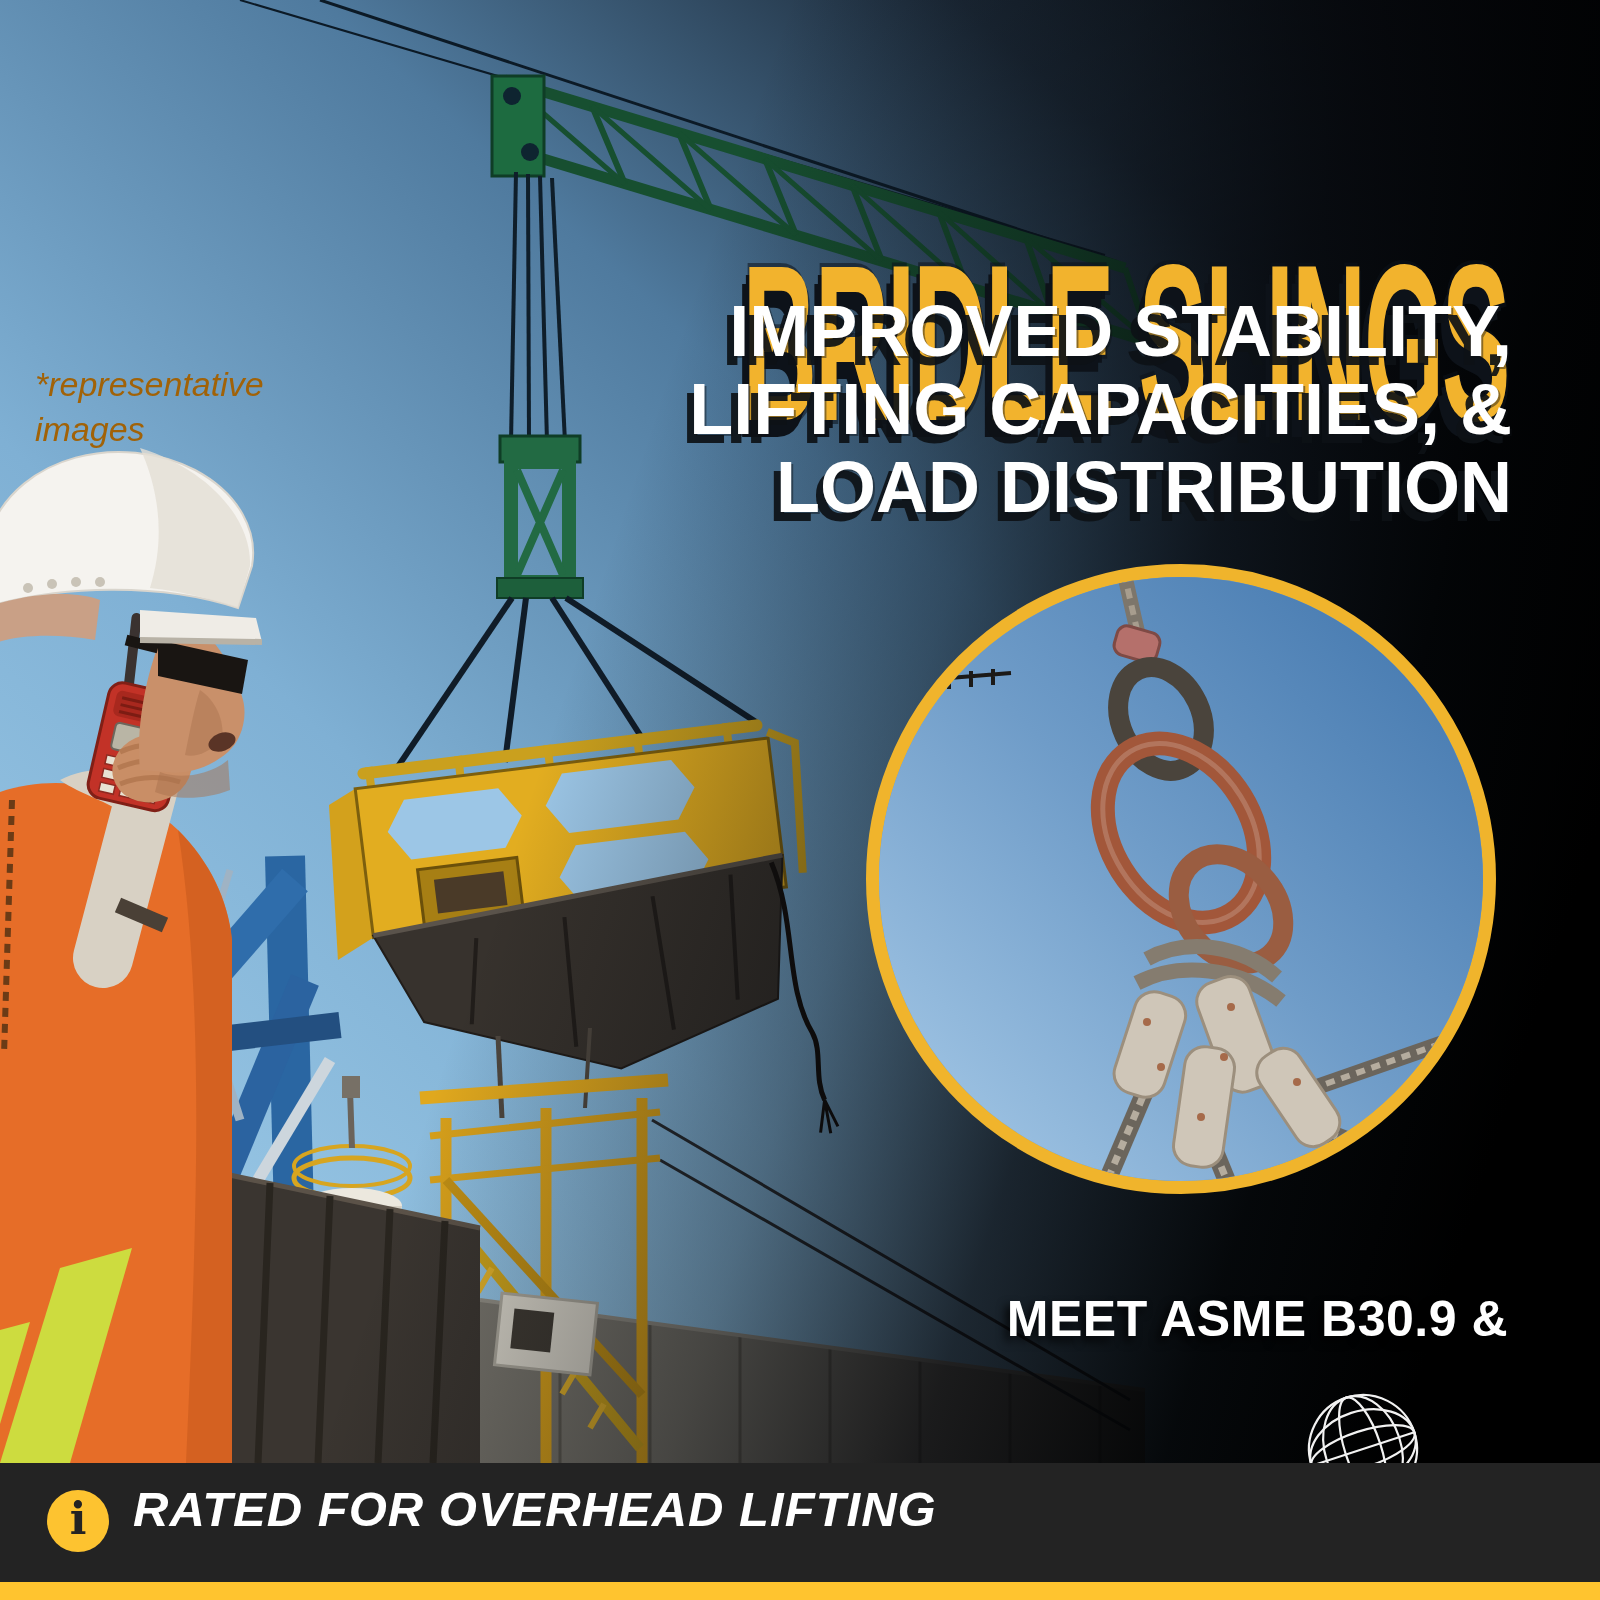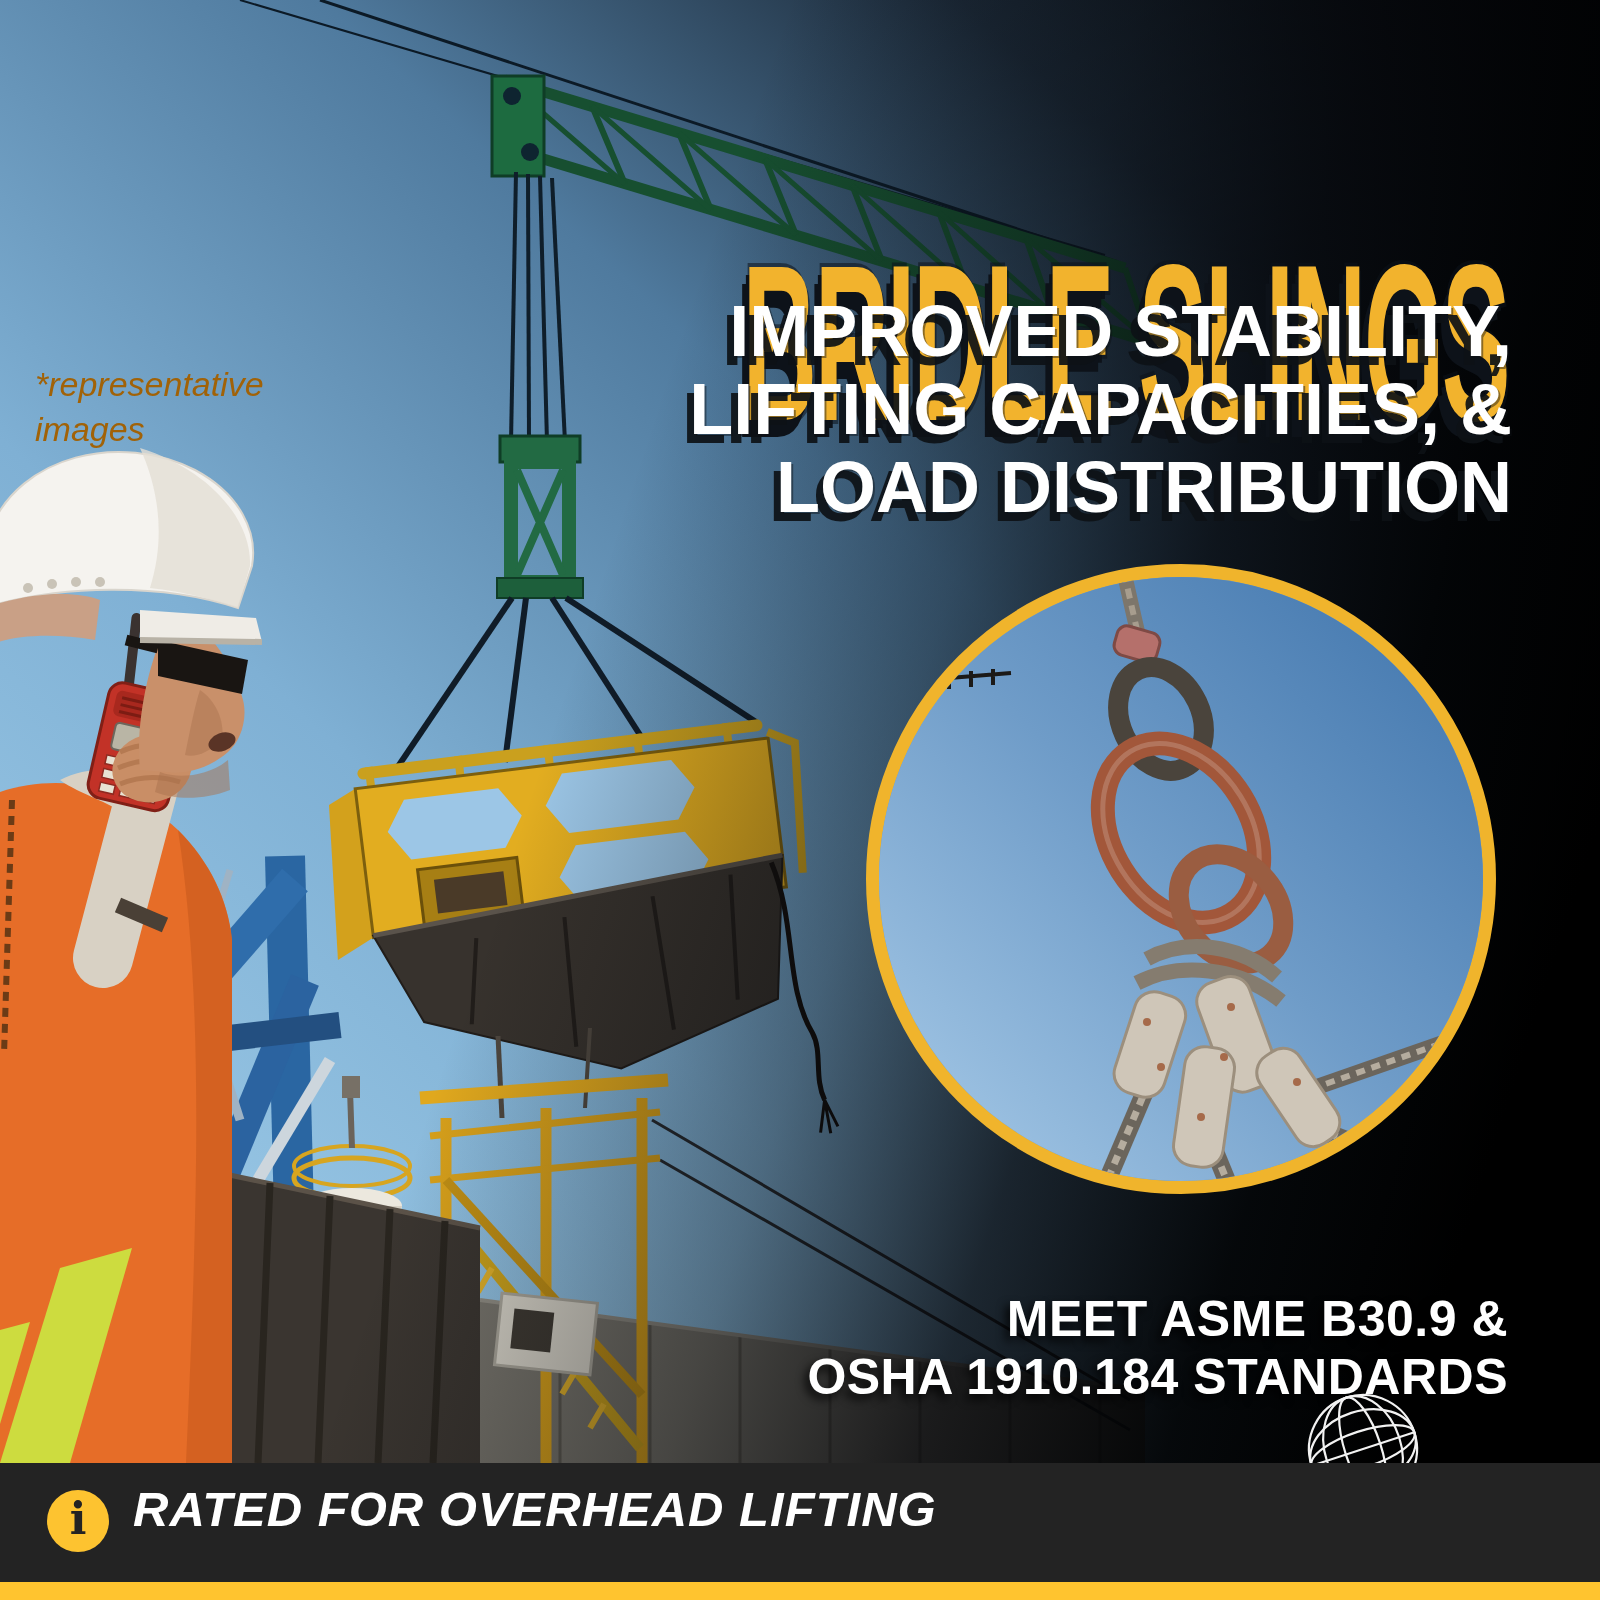--- a/index.html
+++ b/index.html
@@ -252,21 +252,20 @@
           <circle cx="345" cy="480" r="4"></circle>
             <circle cx="322" cy="540" r="4"></circle>
             <circle cx="418" cy="505" r="4"></circle>
         </g>
       </g>
     </svg>
   </div>
 
   <div class="standards">
     <div>MEET ASME B30.9 &amp;</div>
-    <div>OSHA 1910.184 STANDARDS</div>
   </div>
 
   <div class="asme">
     <svg viewBox="0 0 430 205">
       <g transform="translate(208,64) rotate(-18)" stroke="#f2f2f2" stroke-width="2.2" fill="none">
         <circle r="54"></circle>
         <ellipse rx="54" ry="18"></ellipse>
         <ellipse rx="54" ry="38"></ellipse>
         <ellipse rx="18" ry="54"></ellipse>
         <ellipse rx="38" ry="54"></ellipse>

